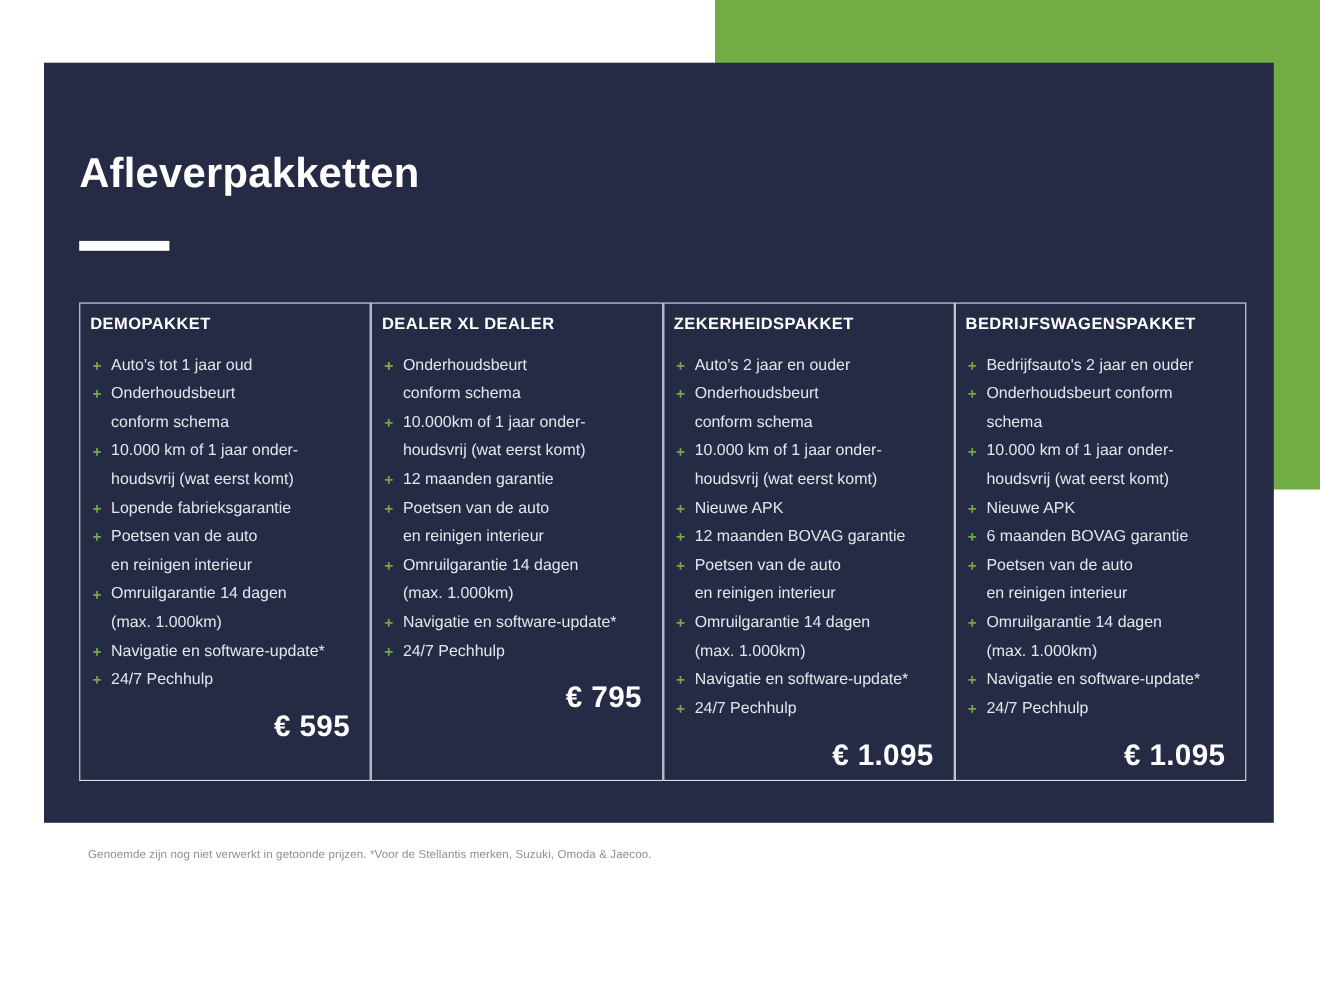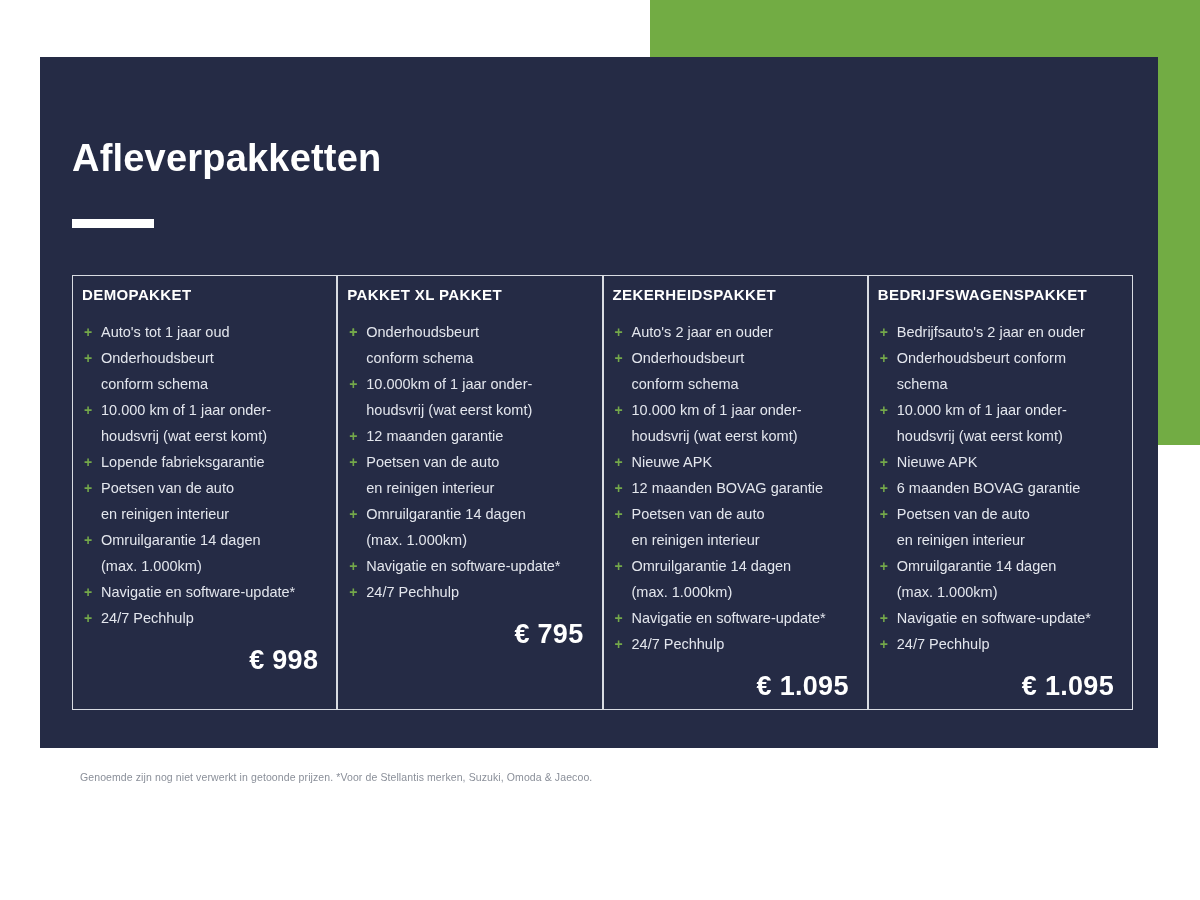--- a/index.html
+++ b/index.html
@@ -63,25 +63,25 @@
     <div class="feature-list">
             <div class="feature"><span class="plus">+</span><span>Auto's tot 1 jaar oud</span></div>
             <div class="feature"><span class="plus">+</span><span>Onderhoudsbeurt<br>conform schema</span></div>
             <div class="feature"><span class="plus">+</span><span>10.000 km of 1 jaar onder-<br>houdsvrij (wat eerst komt)</span></div>
             <div class="feature"><span class="plus">+</span><span>Lopende fabrieksgarantie</span></div>
             <div class="feature"><span class="plus">+</span><span>Poetsen van de auto<br>en reinigen interieur</span></div>
             <div class="feature"><span class="plus">+</span><span>Omruilgarantie 14 dagen<br>(max. 1.000km)</span></div>
             <div class="feature"><span class="plus">+</span><span>Navigatie en software-update*</span></div>
             <div class="feature"><span class="plus">+</span><span>24/7 Pechhulp</span></div>
           </div>
-    <div class="price">€ 998</div>
+    <div class="price">€ 595</div>
   </div>
 
   <div class="card">
-    <div class="card-title">PAKKET XL PAKKET</div>
+    <div class="card-title">DEALER XL DEALER</div>
     <div class="feature-list">
             <div class="feature"><span class="plus">+</span></div>
             <div class="feature"><span class="plus">+</span><span>Onderhoudsbeurt<br>conform schema</span></div>
             <div class="feature"><span class="plus">+</span><span>10.000km of 1 jaar onder-<br>houdsvrij (wat eerst komt)</span></div>
             <div class="feature"><span class="plus">+</span><span>12 maanden garantie</span></div>
             <div class="feature"><span class="plus">+</span><span>Poetsen van de auto<br>en reinigen interieur</span></div>
             <div class="feature"><span class="plus">+</span><span>Omruilgarantie 14 dagen<br>(max. 1.000km)</span></div>
             <div class="feature"><span class="plus">+</span><span>Navigatie en software-update*</span></div>
             <div class="feature"><span class="plus">+</span><span>24/7 Pechhulp</span></div>
           </div>

